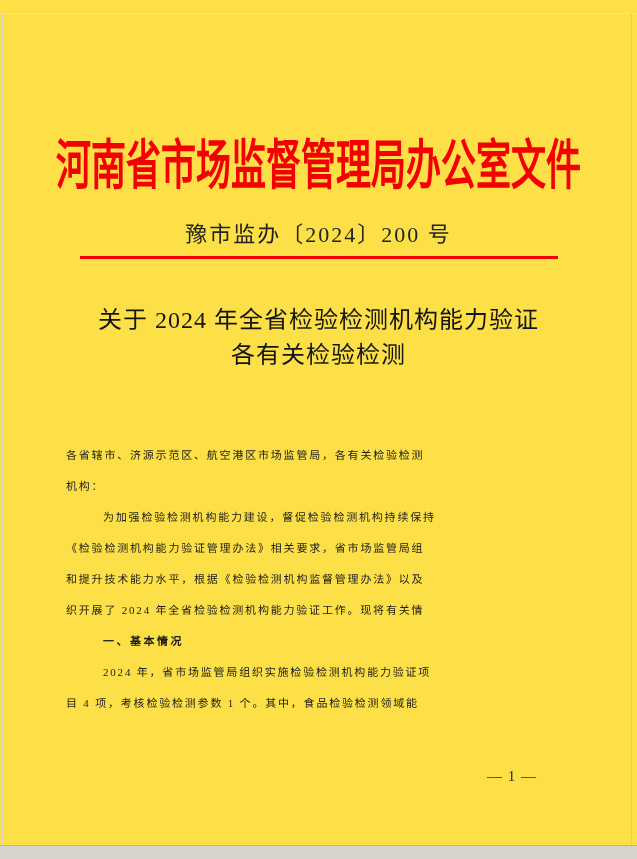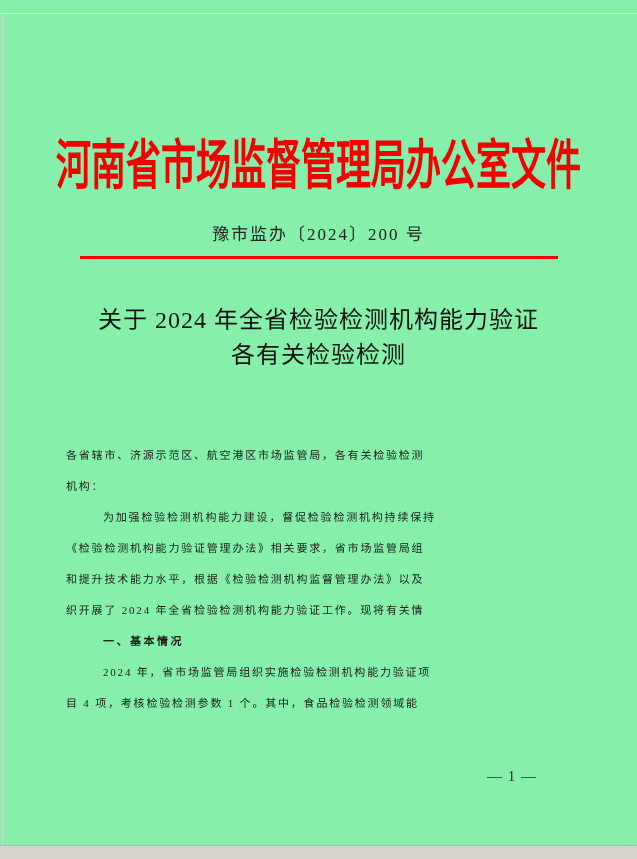--- a/index.html
+++ b/index.html
@@ -10,21 +10,21 @@
   * { margin: 0; padding: 0; box-sizing: border-box; }
   html, body { background: #ffffff; }
   body {
     font-family: "Liberation Serif", serif;
     color: var(--text);
   }
   .screen {
     position: relative;
     width: 637px;
     height: 859px;
-    background: #86efac;
+    background: #fde047;
     overflow: hidden;
   }
   
   .edge-top {
     position: absolute; top: 13px; left: 0; width: 637px; height: 1px;
     background: #e2e2e2;
   }
   .edge-left {
     position: absolute; top: 13px; left: 2px; width: 1px; height: 832px;
     background: #d6d2cd;
@@ -48,21 +48,21 @@
     font-size: 35px;
     line-height: 50px;
     letter-spacing: 0px;
     transform: scaleY(1.55);
     transform-origin: center top;
     white-space: nowrap;
   }
   .doc-number {
     position: absolute; top: 223px; left: 0; width: 637px;
     text-align: center;
-    font-size: 17px;
+    font-size: 22px;
     letter-spacing: 2px;
     line-height: 24px;
     color: #222222;
   }
   .red-rule {
     position: absolute; top: 256px; left: 80px; width: 478px; height: 3px;
     background: var(--red);
   }
   .doc-title {
     position: absolute; top: 303px; left: 0; width: 637px;

